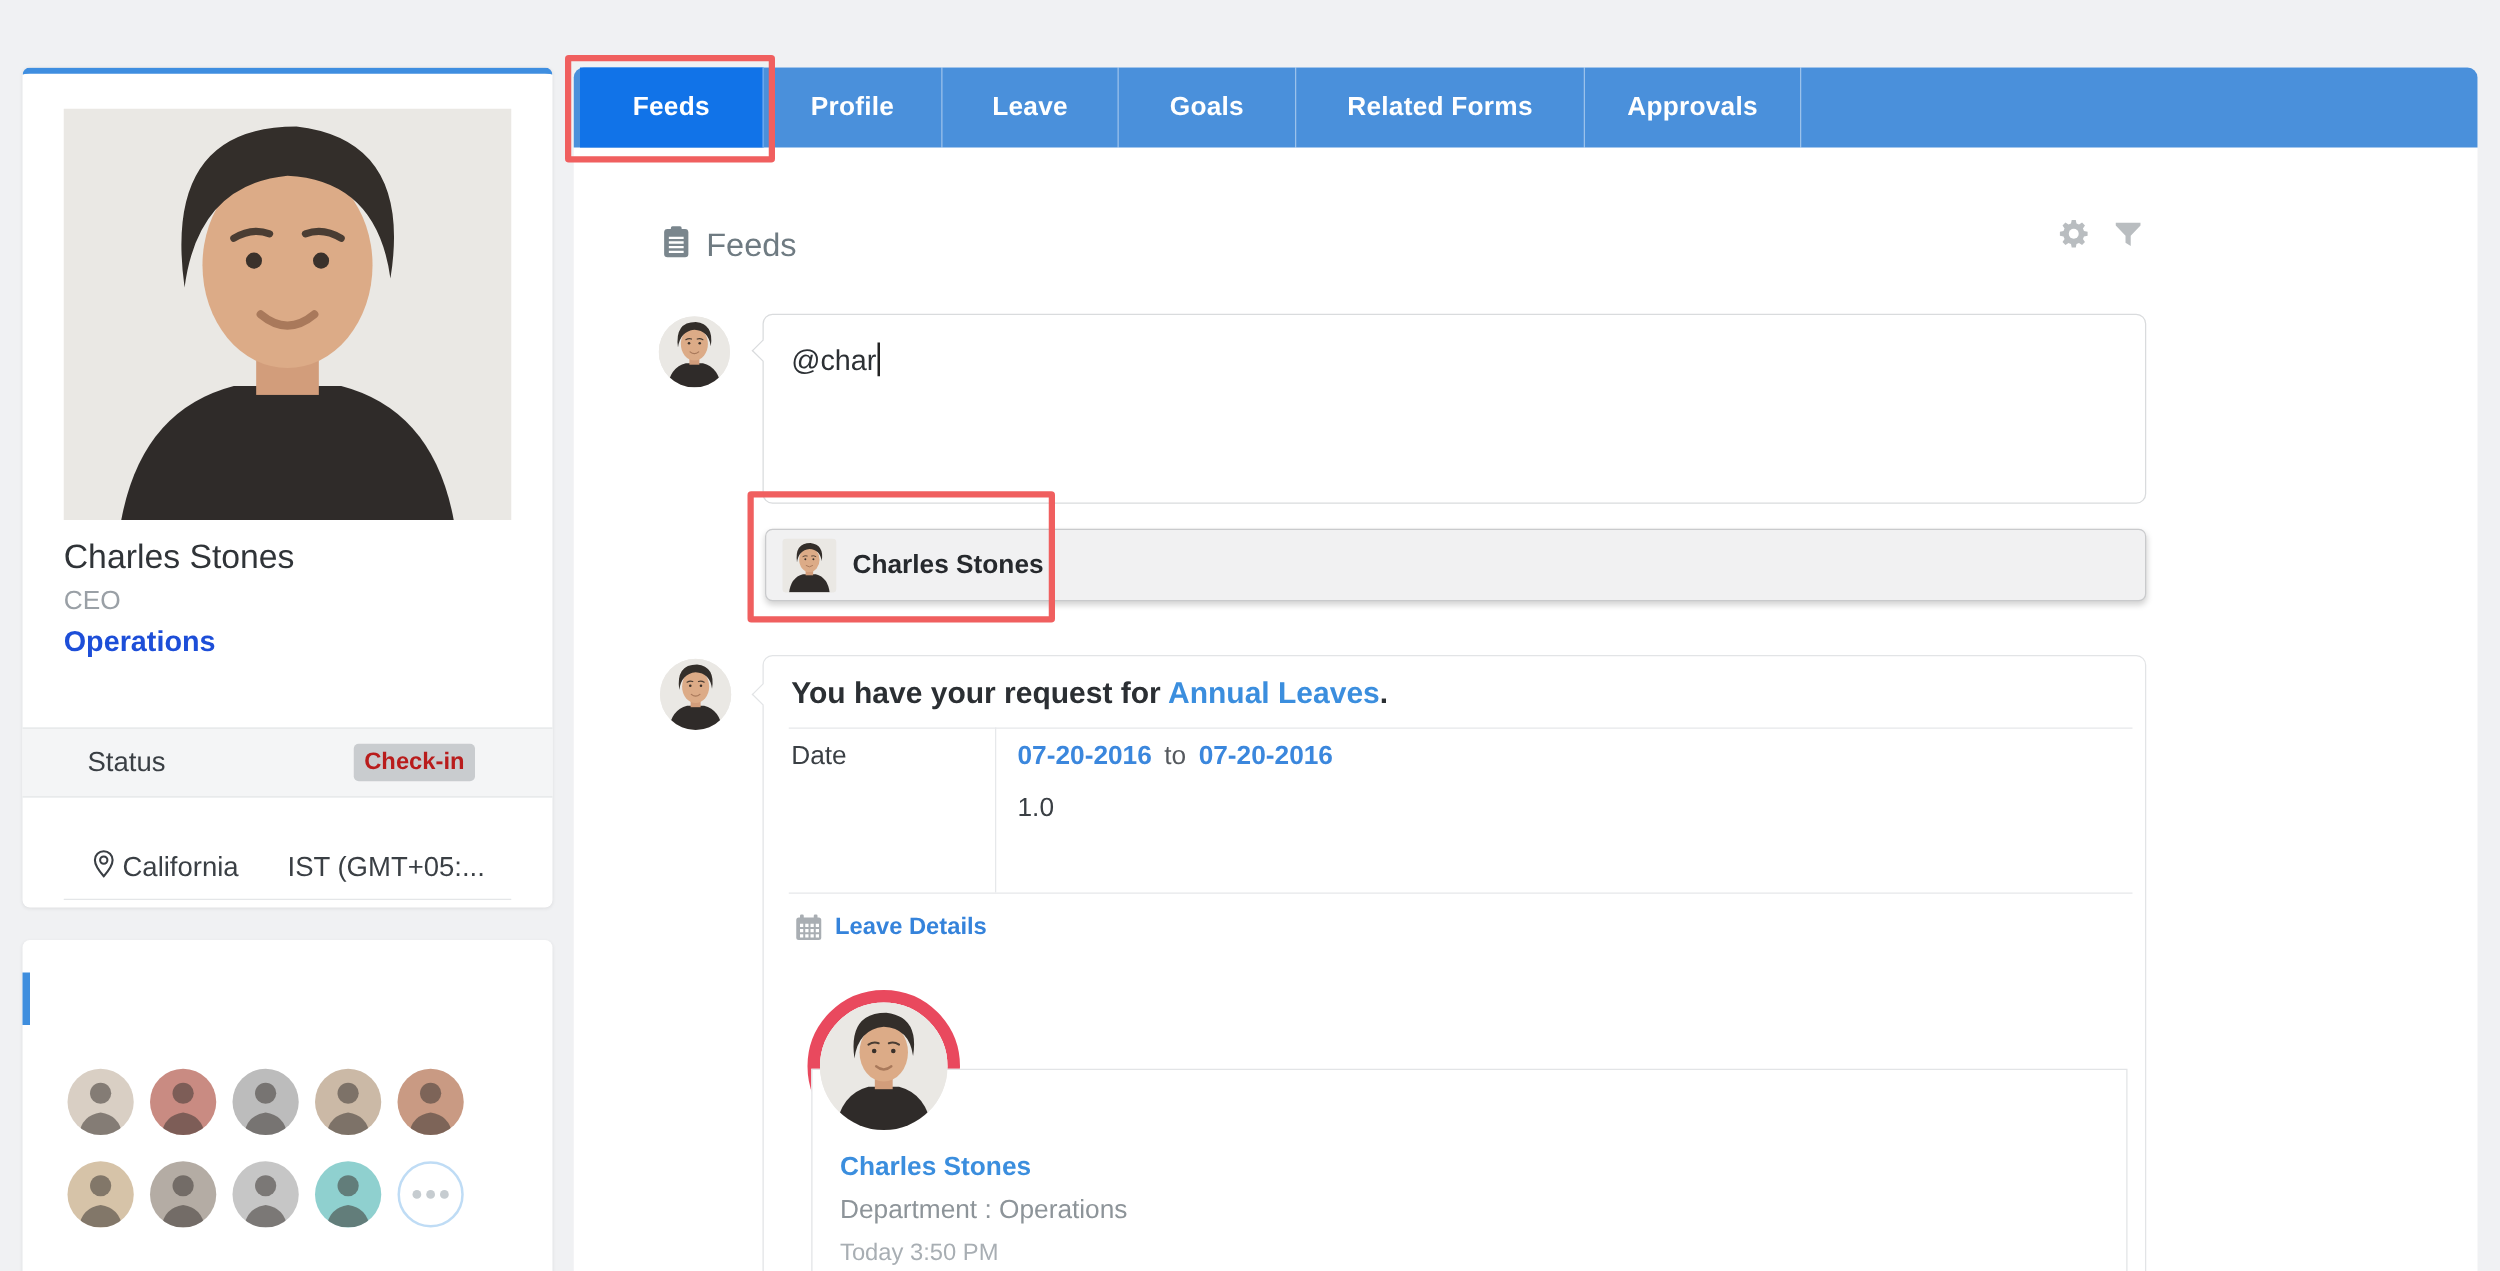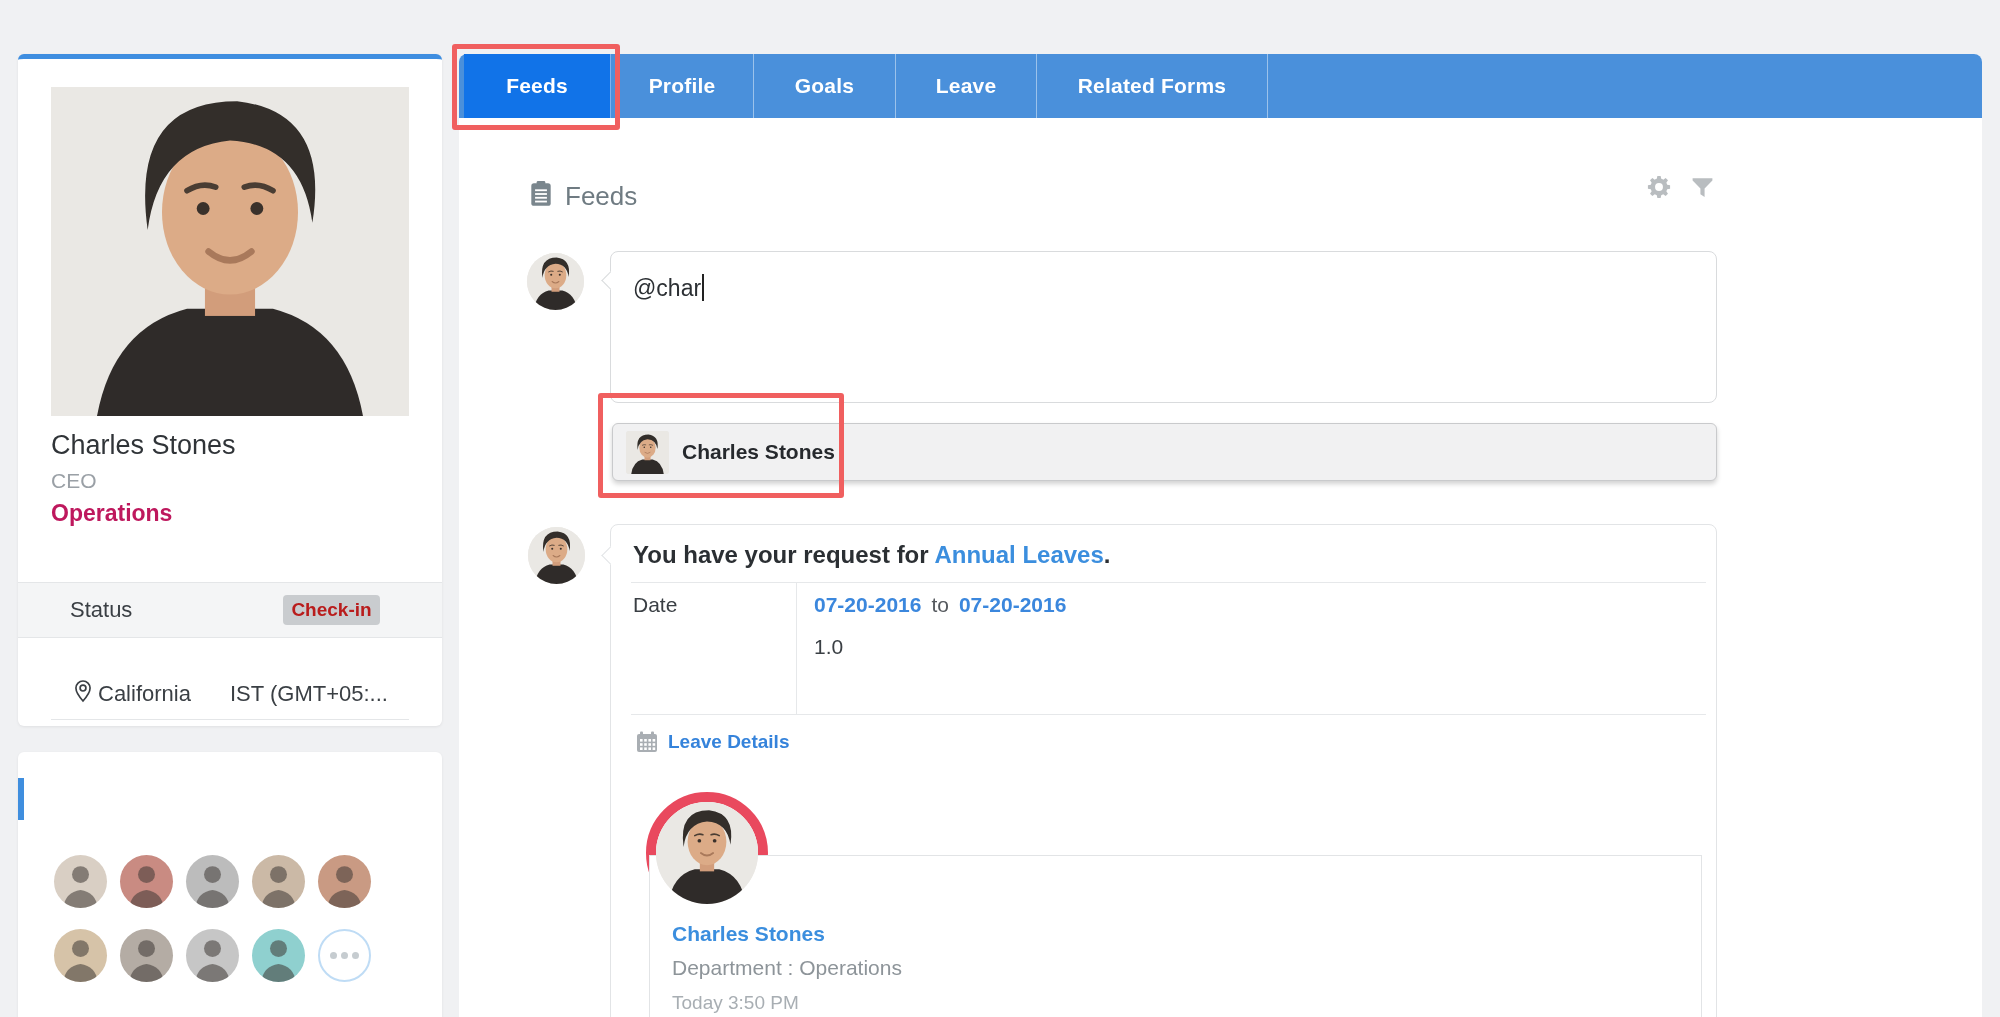--- a/index.html
+++ b/index.html
@@ -19,21 +19,21 @@
   .anno-tab{left:452px;top:4px;width:158px;height:76px;}
   .anno-mention{left:598px;top:353px;width:236px;height:95px;}
 
   
   .card{position:absolute;background:#fff;border-radius:6px;box-shadow:0 1px 3px rgba(0,0,0,.07);}
   .profile-card{left:18px;top:14px;width:424px;height:672px;border-top:5px solid #3f8ee0;box-sizing:border-box;}
   .profile-photo{position:absolute;left:33px;top:28px;width:358px;height:329px;overflow:hidden;background:#eae8e4;}
   .profile-photo svg{display:block;width:100%;height:100%;}
   .p-name{position:absolute;left:33px;top:371px;font-size:27px;color:#303438;}
   .p-role{position:absolute;left:33px;top:410px;font-size:21px;color:#9aa0a6;}
-  .p-dept{position:absolute;left:33px;top:441px;font-size:23px;font-weight:700;color:#be185d;cursor:pointer;}
+  .p-dept{position:absolute;left:33px;top:441px;font-size:23px;font-weight:700;color:#1d4ed8;cursor:pointer;}
   .status-row{position:absolute;left:0;right:0;top:523px;height:54px;background:#f4f5f6;border-top:1px solid #e4e6e8;border-bottom:1px solid #e4e6e8;}
   .status-label{position:absolute;left:52px;top:14px;font-size:22px;color:#3a3f44;}
   .checkin-btn{position:absolute;left:265px;top:12px;width:97px;height:30px;background:#c9cccf;border-radius:4px;color:#b91c1c;font-size:19px;font-weight:700;display:flex;align-items:center;justify-content:center;cursor:pointer;}
   .loc-row{position:absolute;left:33px;right:33px;top:606px;height:54px;border-bottom:1px solid #e4e6e8;}
   .pin-icon{position:absolute;left:22px;top:14px;}
   .loc-text{position:absolute;left:47px;top:16px;font-size:22px;color:#3a3f44;}
   .tz-text{position:absolute;left:179px;top:16px;font-size:22px;color:#3a3f44;white-space:nowrap;}
 
   
   .dept-card{left:18px;top:712px;width:424px;height:293px;}
@@ -122,23 +122,24 @@
 </svg>
 
 <div id="stage">
 
   <div class="main-panel"></div>
 
   <div class="tabbar">
     <div class="tab-spacer"></div>
     <div class="tab t-feeds active">Feeds</div>
     <div class="tab t-profile">Profile</div>
+    <div class="tab t-leave">Leave</div>
     <div class="tab t-goals">Goals</div>
-    <div class="tab t-leave">Leave</div>
     <div class="tab t-related">Related Forms</div>
+    <div class="tab t-approvals">Approvals</div>
   </div>
 
   <div class="annotation anno-tab"></div>
 
   <div class="card profile-card">
     <div class="profile-photo">
       <svg viewBox="0 0 100 92" preserveAspectRatio="xMidYMid slice">
           <use href="#av-man"></use>
         </svg>
     </div>

